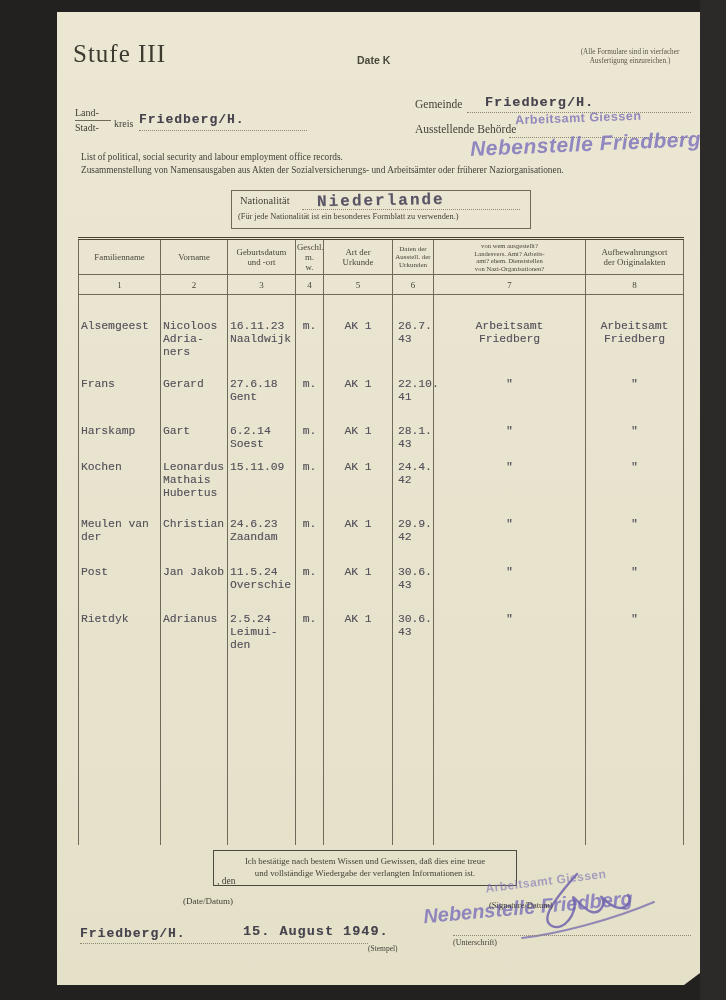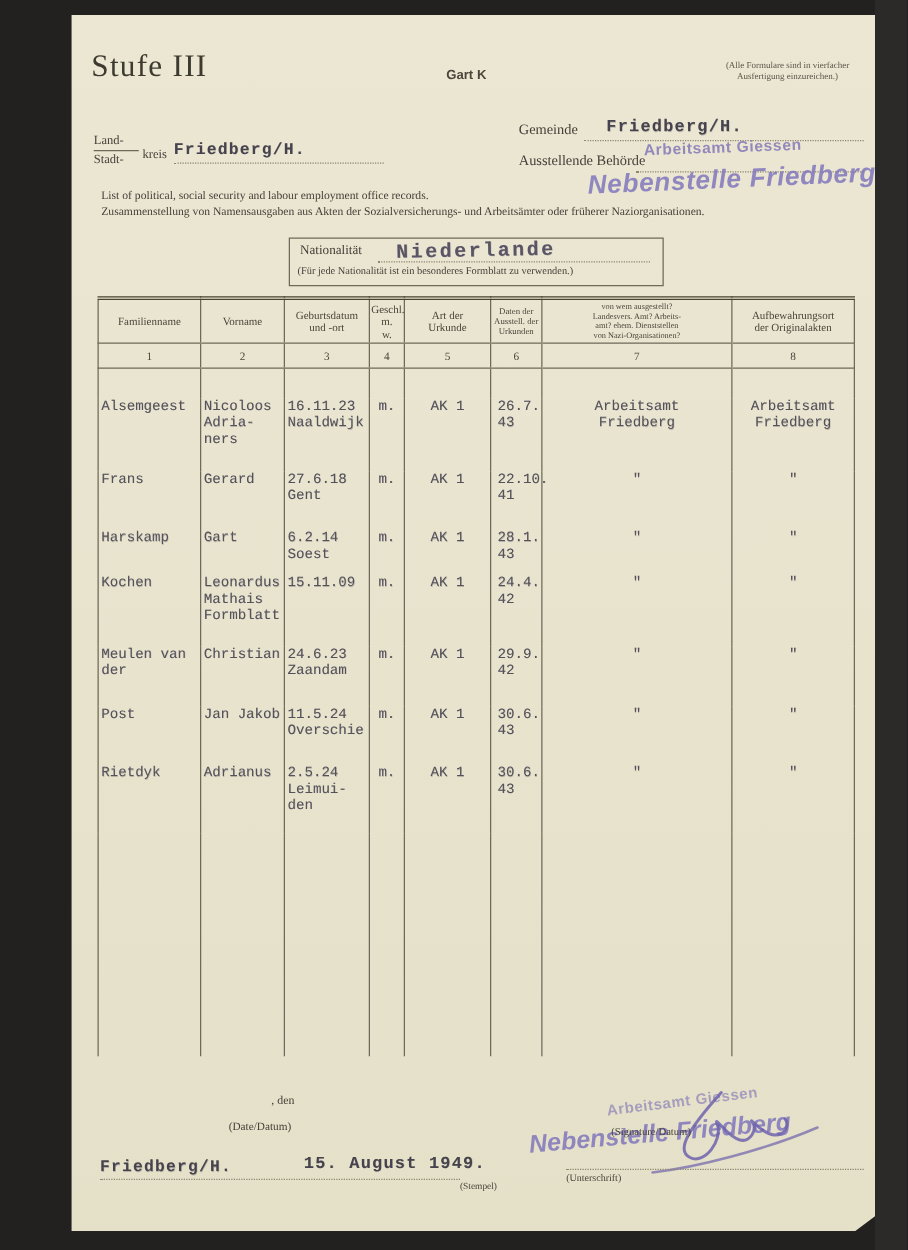--- a/index.html
+++ b/index.html
@@ -88,21 +88,21 @@
   .signature-svg{left:425px;top:856px;}
 </style>
 </head>
 <body>
 
 <div class="backdrop-right"></div>
 
 <div class="paper">
 
   <div class="abs stufe print">Stufe III</div>
-  <div class="abs liste">Gart K</div>
+  <div class="abs liste">Date K</div>
   <div class="abs copies-note pre">(Alle Formulare sind in vierfacher
 Ausfertigung einzureichen.)</div>
 
   <div class="abs landstadt print">
     <span>Land-</span>
     <span class="ls-rule"></span>
     <span>Stadt-</span>
   </div>
   <div class="abs kreis-label print">kreis</div>
   <div class="abs kreis-value tw bold">Friedberg/H.</div>
@@ -217,21 +217,21 @@
         <td>AK 1</td>
         <td>28.1.
 43</td>
         <td>"</td>
         <td>"</td>
       </tr>
       <tr class="r4">
         <td>Kochen</td>
         <td>Leonardus
 Mathais
-Formblatt</td>
+Hubertus</td>
         <td>15.11.09</td>
         <td>m.</td>
         <td>AK 1</td>
         <td>24.4.
 42</td>
         <td>"</td>
         <td>"</td>
       </tr>
       <tr class="r5">
         <td>Meulen van
@@ -277,20 +277,22 @@
           <td></td>
           <td></td>
         <td></td>
           <td></td>
           <td></td>
           <td></td>
       </tr>
     </tbody>
   </table>
 
+  <div class="abs cert-box pre">Ich bestätige nach bestem Wissen und Gewissen, daß dies eine treue
+und vollständige Wiedergabe der verlangten Informationen ist.</div>
 
   <div class="abs stamp stamp-bot-1">Arbeitsamt Giessen</div>
   <div class="abs stamp stamp-bot-2">Nebenstelle Friedberg</div>
   <svg class="abs signature-svg" width="185" height="86" viewBox="0 0 185 86">
     <path d="M95 6 C 70 34, 58 52, 70 58 C 82 64, 96 44, 92 32 C 88 22, 100 42, 110 44 C 118 46, 124 36, 120 30 C 116 24, 128 40, 138 40 C 146 40, 150 32, 146 27" fill="none" stroke="#6f63ad" stroke-width="2.4" stroke-linecap="round" opacity="0.85"></path>
     <path d="M40 70 C 75 66, 130 52, 172 34" fill="none" stroke="#6f63ad" stroke-width="2" stroke-linecap="round" opacity="0.7"></path>
   </svg>
 
   <div class="abs date-label print">(Date/Datum)</div>
   <div class="abs sig-label print">(Signature/Datum)</div>

